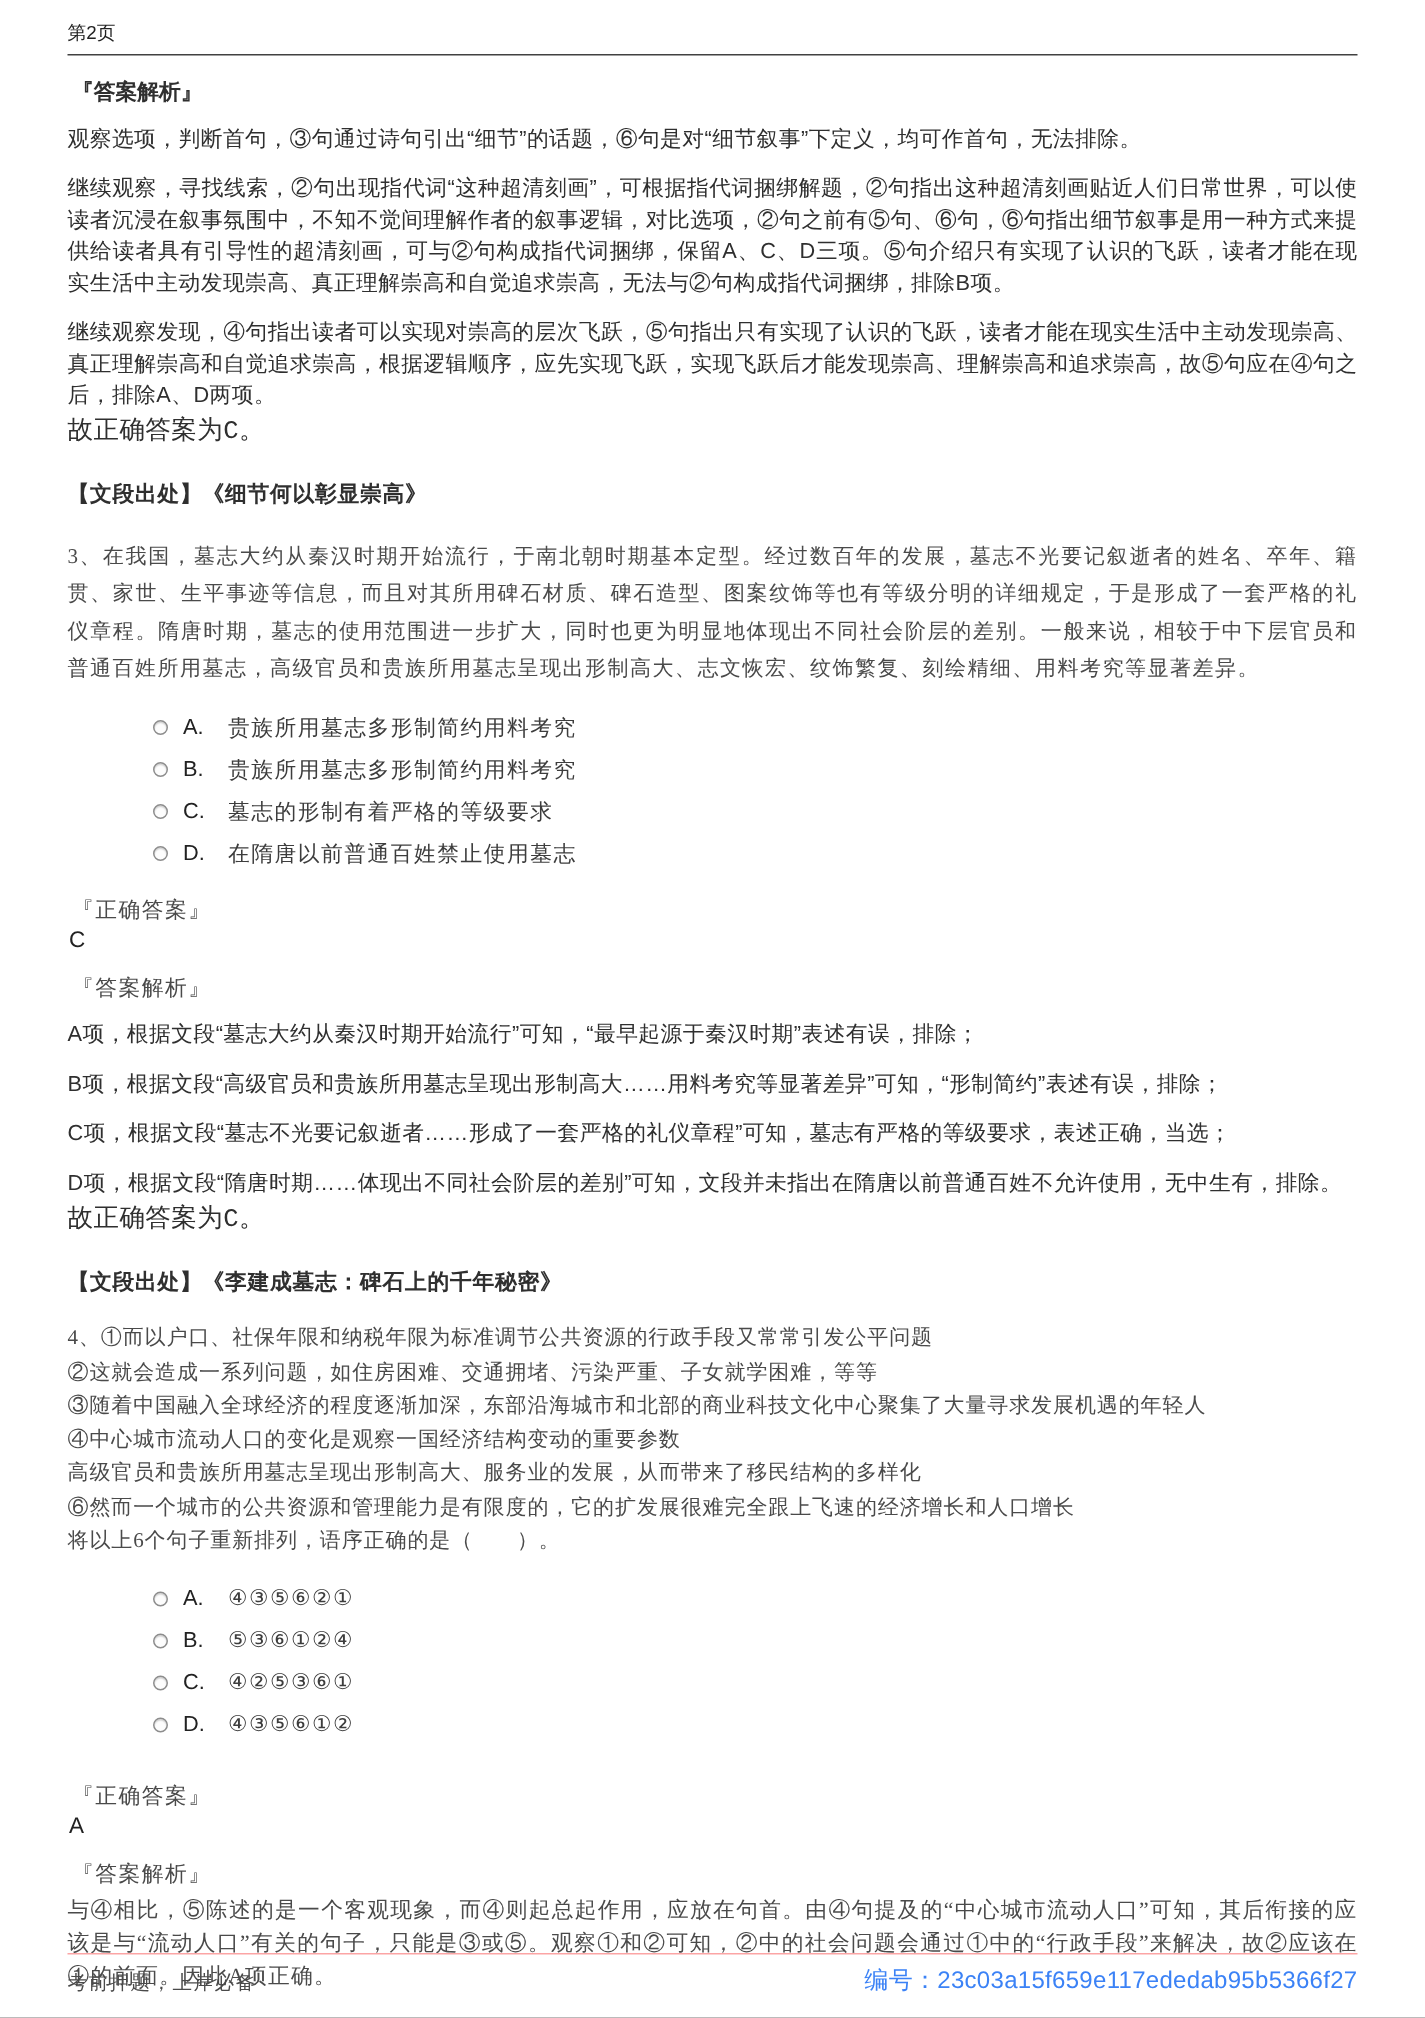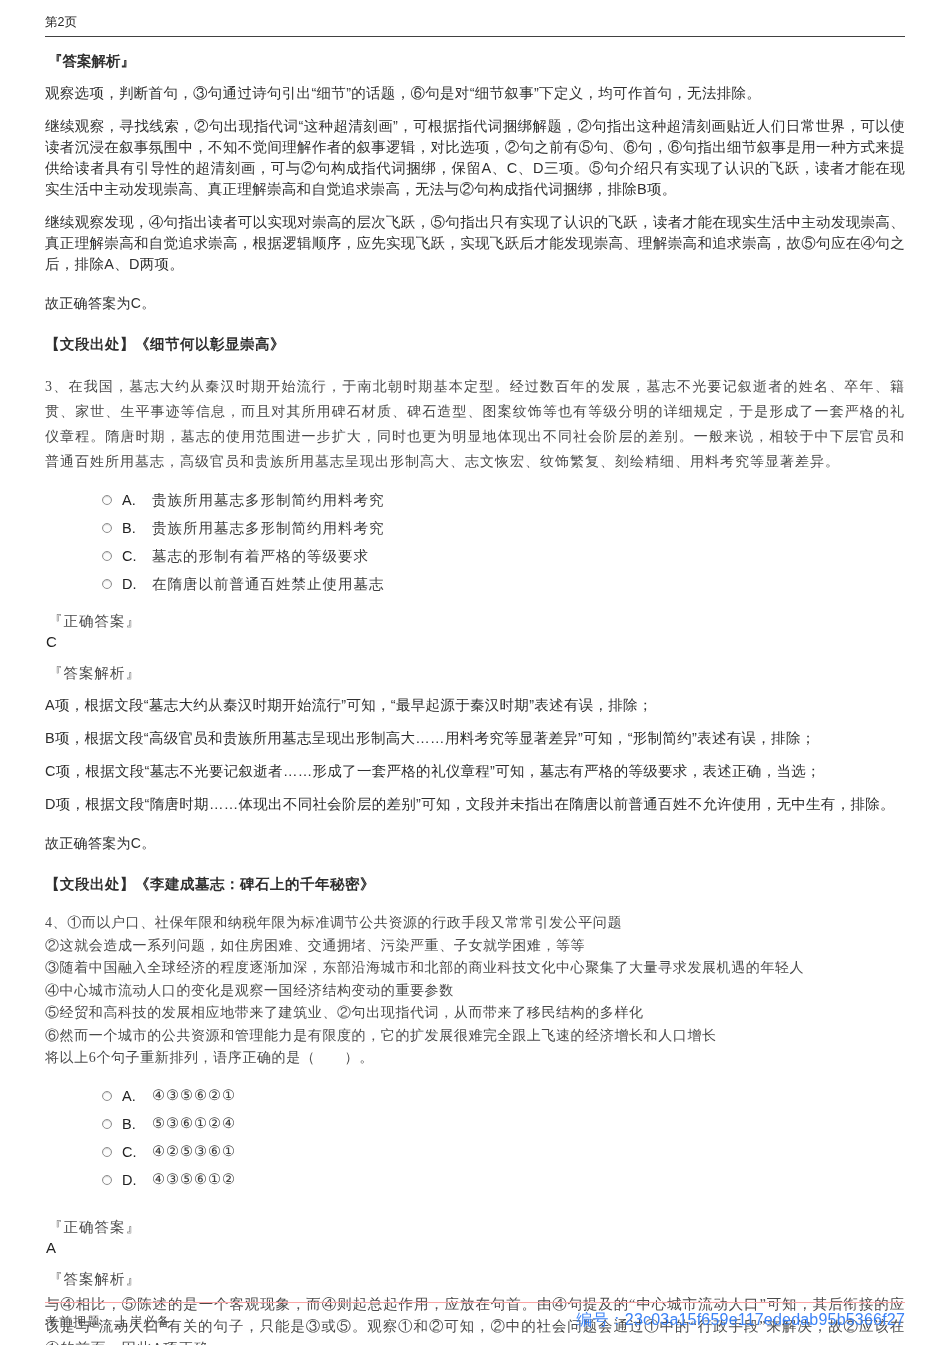--- a/index.html
+++ b/index.html
@@ -18,21 +18,21 @@
   }
   .hdr-page { font-size:12.5px; color:#222; }
   .hdr-title { font-size:13px; color:#111; letter-spacing:.5px; }
   
   .hei { font-family:"Liberation Sans", sans-serif; color:#2f2f2f; }
   .song { font-family:"Liberation Serif", serif; color:#4a4a4a; }
   .bold { font-weight:600; }
   p { margin:0; }
   .lbl { font-size:14.5px; margin:15px 0 0 3px; }
   .para { font-size:14.5px; line-height:21px; text-align:justify; margin-top:12px; letter-spacing:.3px; }
-  .concl { font-size:14px; margin-top:20px; letter-spacing:.3px; }
+  .concl { font-size:17px; letter-spacing:.3px;font-family:Liberation Mono, monospace; }
   .source { font-size:14.5px; margin-top:22px; letter-spacing:.5px; }
   .stem { font-size:14px; line-height:25px; text-align:justify; margin-top:20px; letter-spacing:1px; }
   .prompt { font-size:14px; margin-top:18px; letter-spacing:1px; }
   .qlines { font-size:14px; line-height:22.5px; margin-top:18px; letter-spacing:.6px; }
   .qlines div { min-height:22.5px; }
   
   .opts { margin-top:12px; }
   .opt { display:flex; align-items:center; margin:0 0 0 57px; height:28px; }
   .radio {
     width:10px; height:10px; border:1px solid #8d8d8d; border-radius:50%;
@@ -103,21 +103,21 @@
   <p class="hei para">D项，根据文段“隋唐时期……体现出不同社会阶层的差别”可知，文段并未指出在隋唐以前普通百姓不允许使用，无中生有，排除。</p>
 
   <p class="hei concl">故正确答案为C。</p>
   <p class="hei bold source">【文段出处】《李建成墓志：碑石上的千年秘密》</p>
 
   <div class="song qlines">
     <div>4、①而以户口、社保年限和纳税年限为标准调节公共资源的行政手段又常常引发公平问题</div>
     <div>②这就会造成一系列问题，如住房困难、交通拥堵、污染严重、子女就学困难，等等</div>
     <div>③随着中国融入全球经济的程度逐渐加深，东部沿海城市和北部的商业科技文化中心聚集了大量寻求发展机遇的年轻人</div>
     <div>④中心城市流动人口的变化是观察一国经济结构变动的重要参数</div>
-    <div>⑤经贸和高科技的发展相应地带来了建筑业、②句出现指代词，从而带来了移民结构的多样化</div>
+    <div>高级官员和贵族所用墓志呈现出形制高大、服务业的发展，从而带来了移民结构的多样化</div>
     <div>⑥然而一个城市的公共资源和管理能力是有限度的，它的扩发展很难完全跟上飞速的经济增长和人口增长</div>
     <div>将以上6个句子重新排列，语序正确的是（　　）。</div>
   </div>
 
   <div class="opts">
     <div class="opt">
       <span class="radio"></span>
       <span class="opt-letter">A.</span>
       <span class="opt-text">④③⑤⑥②①</span>
     </div>

